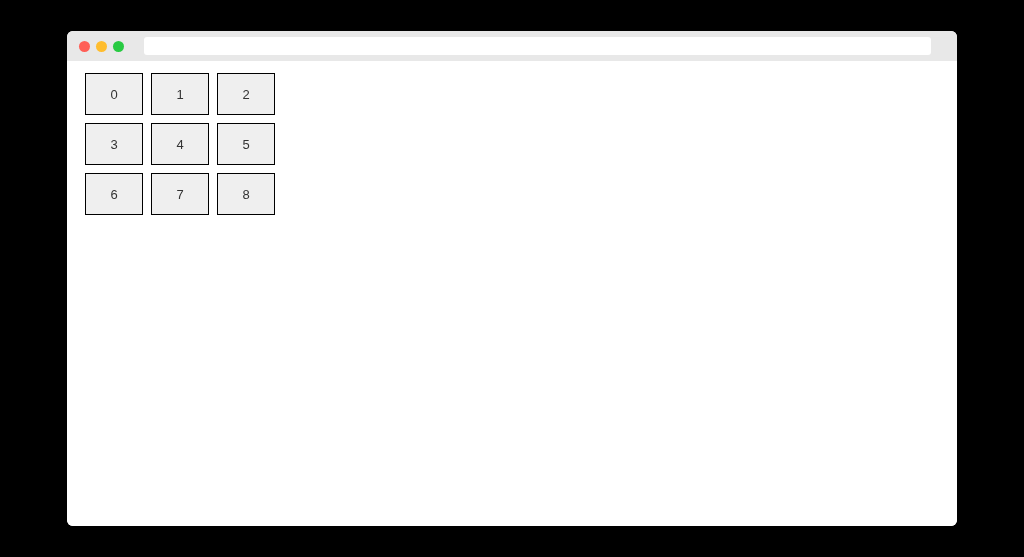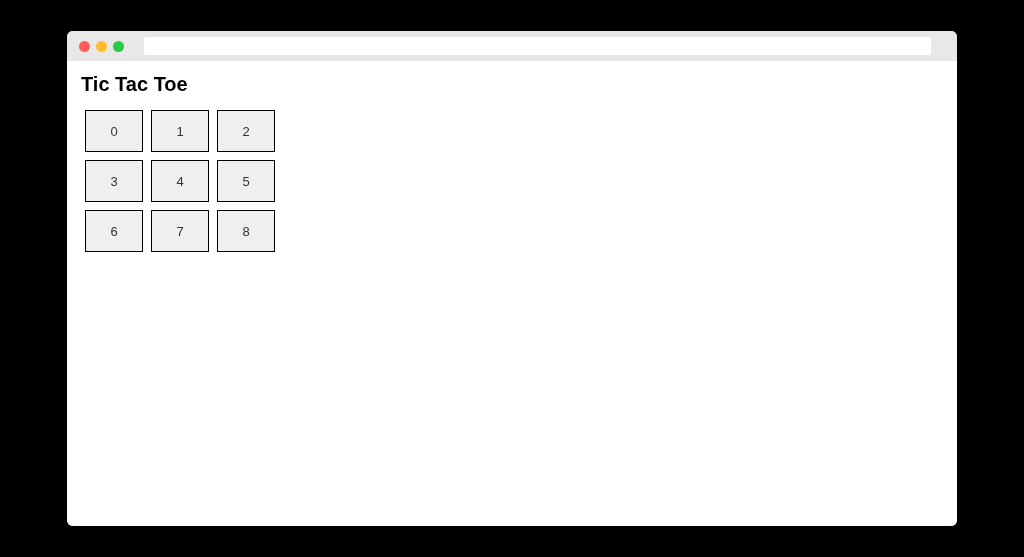--- a/index.html
+++ b/index.html
@@ -95,21 +95,20 @@
 
 <div class="browser-window">
   <div class="browser-chrome">
     <div class="traffic-light traffic-red"></div>
     <div class="traffic-light traffic-yellow"></div>
     <div class="traffic-light traffic-green"></div>
     <div class="url-bar"></div>
   </div>
 
   <div class="content">
-    <h1 class="page-title">Tic Tac Toe</h1>
 
     <div class="board">
       <button class="cell">0</button>
       <button class="cell">1</button>
       <button class="cell">2</button>
       <button class="cell">3</button>
       <button class="cell">4</button>
       <button class="cell">5</button>
       <button class="cell">6</button>
       <button class="cell">7</button>

